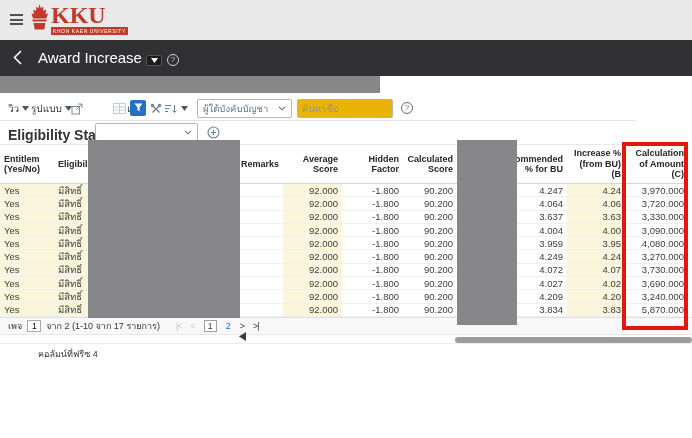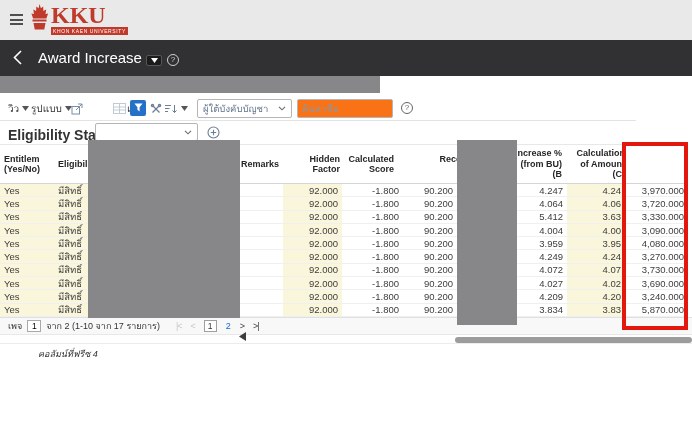--- a/index.html
+++ b/index.html
@@ -43,21 +43,21 @@
   .tb-grid   { left:113px; }
   .tb-filter { left:130px; top:3px; }
   .tb-tools  { left:150px; }
   .tb-sort   { left:164px; }
   .filter-btn { width:16px; height:16px; background:#2471c8; border-radius:2px;
     display:flex; align-items:center; justify-content:center; }
   .tb-select { position:absolute; left:197px; top:3px; width:95px; height:19px; border:1px solid #b5b5b5;
     border-radius:2px; display:flex; align-items:center; justify-content:space-between; padding:0 5px;
     font-size:9.5px; color:#64748b; cursor:pointer; background:#fff; }
   .tb-search { position:absolute; left:297px; top:3px; width:96px; height:19px; border:1px solid #b5b5b5;
-    border-radius:2px; display:flex; align-items:center; background:#f97316;gap:26px; }
+    border-radius:2px; display:flex; align-items:center; background:#eab308;gap:26px; }
   .tb-search input { border:0; outline:0; width:76px; font-size:9.5px; padding-left:4px;
     color:#333; background:transparent; font-family:inherit; }
   .tb-search input::placeholder { color:#8a97a8; }
   .toolbar .help-circle { position:absolute; left:401px; top:6px; border-color:#666; color:#666; }
 
   
   .filter-label { position:absolute; left:8px; top:127px; font-size:14px; font-weight:bold; color:#333; }
   .filter-combo { position:absolute; left:95px; top:123px; width:103px; height:18px; border:1px solid #b5b5b5;
     border-radius:2px; background:#fff; display:flex; align-items:center; justify-content:flex-end;
     padding:0 5px; font-size:9.5px; color:#333; cursor:pointer; }
@@ -96,21 +96,21 @@
   .pg-current { min-width:13px; height:12px; border:1px solid #9f9f9f; background:#fff;
     display:flex; align-items:center; justify-content:center; font-size:8.5px; padding:0 2px; }
   .pg-link { color:#0a6ed1; cursor:pointer; }
   .pg-arrow { color:#444; letter-spacing:-1px; cursor:pointer; }
 
   
   .collapse-arrow { position:absolute; left:239px; top:332px; z-index:7; line-height:0; cursor:pointer; }
   .content-divider { position:absolute; left:0; top:343px; width:692px; height:1px; background:#ececec; }
   .hscroll { position:absolute; left:455px; top:337px; width:237px; height:6px; background:#9c9c9c;
     border-radius:3px; z-index:7; cursor:pointer; }
-  .frozen-note { position:absolute; left:38px; top:347px; font-size:9px; color:#2e2e2e;font-style:italic; }
+  .frozen-note { position:absolute; left:38px; top:347px; font-size:9px; color:#2e2e2e; }
 </style>
 </head>
 <body>
 
 <div class="screen">
 
   <div class="topbar">
     <div class="hamburger">
       <span></span>
         <span></span>
@@ -228,20 +228,21 @@
       <circle cx="6.5" cy="6.5" r="5.5"></circle>
         <path d="M6.5 3.8v5.4M3.8 6.5h5.4"></path>
     </svg>
   </div>
 
   <div class="thead">
     <div class="th c1">Entitlem (Yes/No)</div>
     <div class="th c2">Eligibility</div>
     <div class="th c3"></div>
     <div class="th c4 right">Remarks</div>
+    <div class="th c5 right">Average Score</div>
     <div class="th c6 right">Hidden Factor</div>
     <div class="th c7 right">Calculated Score</div>
     <div class="th c8"></div>
     <div class="th c9 right">Recommended % for BU</div>
     <div class="th c10 right">Increase % (from BU) (B</div>
     <div class="th c11 right">Calculation of Amount (C)</div>
   </div>
 
   <div class="tbody">
 
@@ -275,21 +276,21 @@
 
       <div class="tr">
         <div class="td c1 yl">Yes</div>
         <div class="td c2 yl">มีสิทธิ์</div>
         <div class="td c3"></div>
         <div class="td c4 right"></div>
         <div class="td c5 right yl">92.000</div>
         <div class="td c6 right">-1.800</div>
         <div class="td c7 right">90.200</div>
         <div class="td c8"></div>
-        <div class="td c9 right">5.412</div>
+        <div class="td c9 right">3.637</div>
         <div class="td c10 right yl">3.63</div>
         <div class="td c11 right">3,330.000</div>
       </div>
 
       <div class="tr">
         <div class="td c1 yl">Yes</div>
         <div class="td c2 yl">มีสิทธิ์</div>
         <div class="td c3"></div>
         <div class="td c4 right"></div>
         <div class="td c5 right yl">92.000</div>

